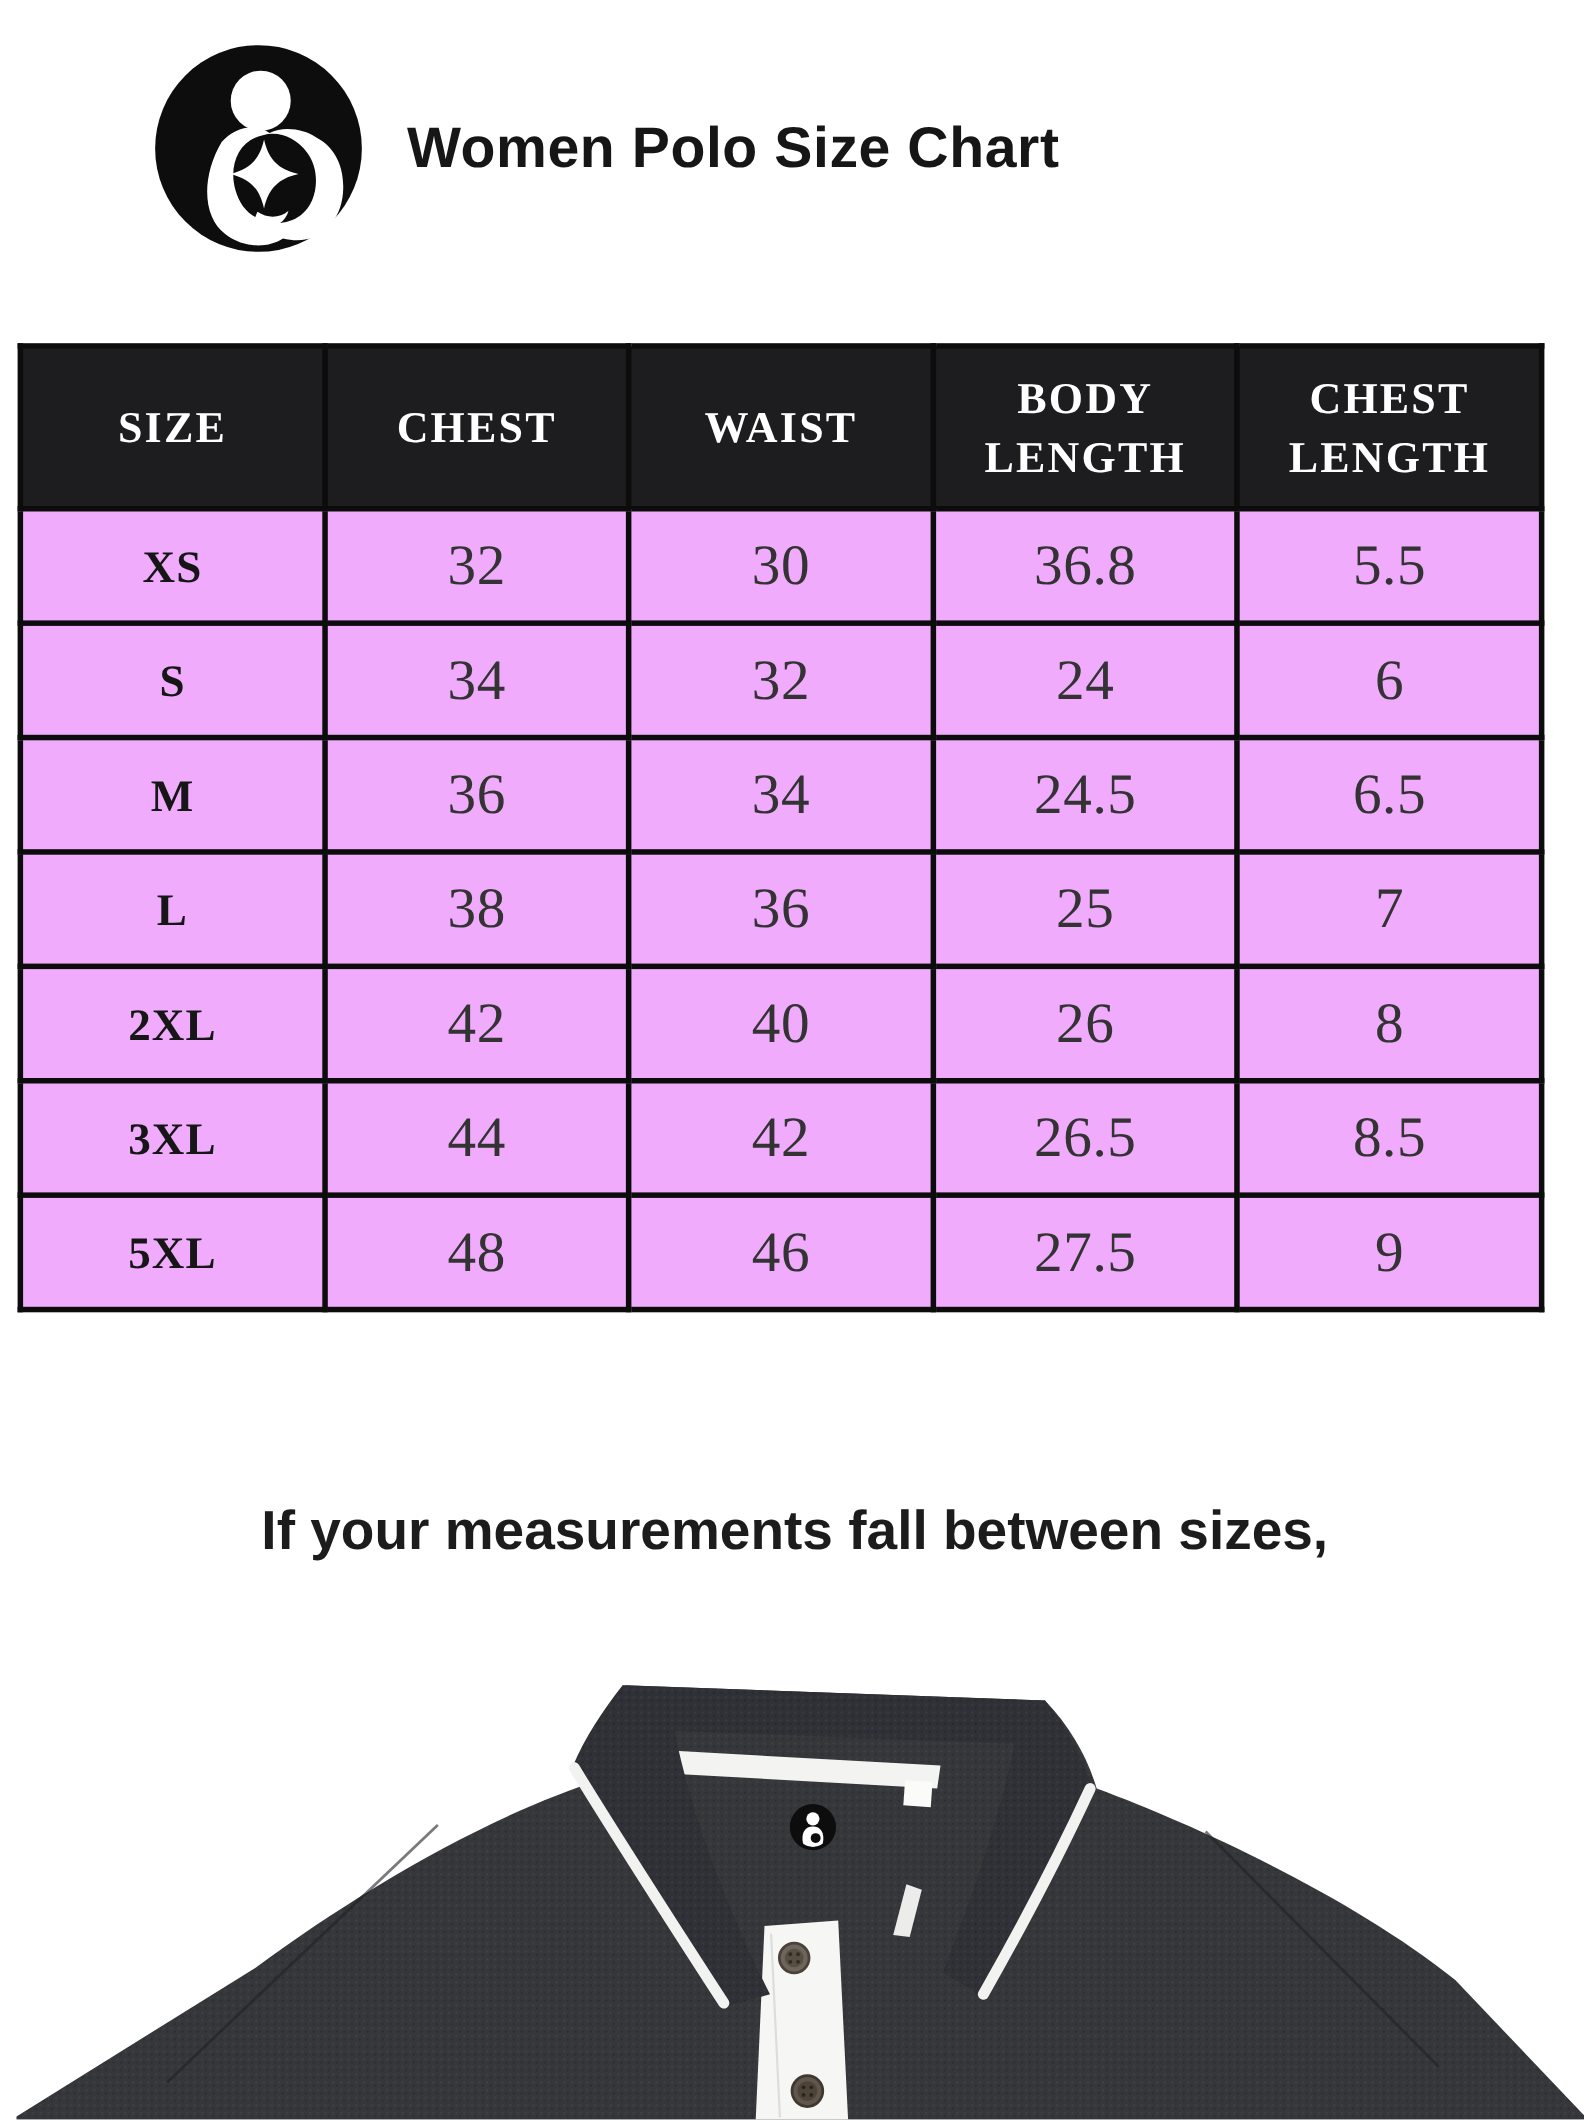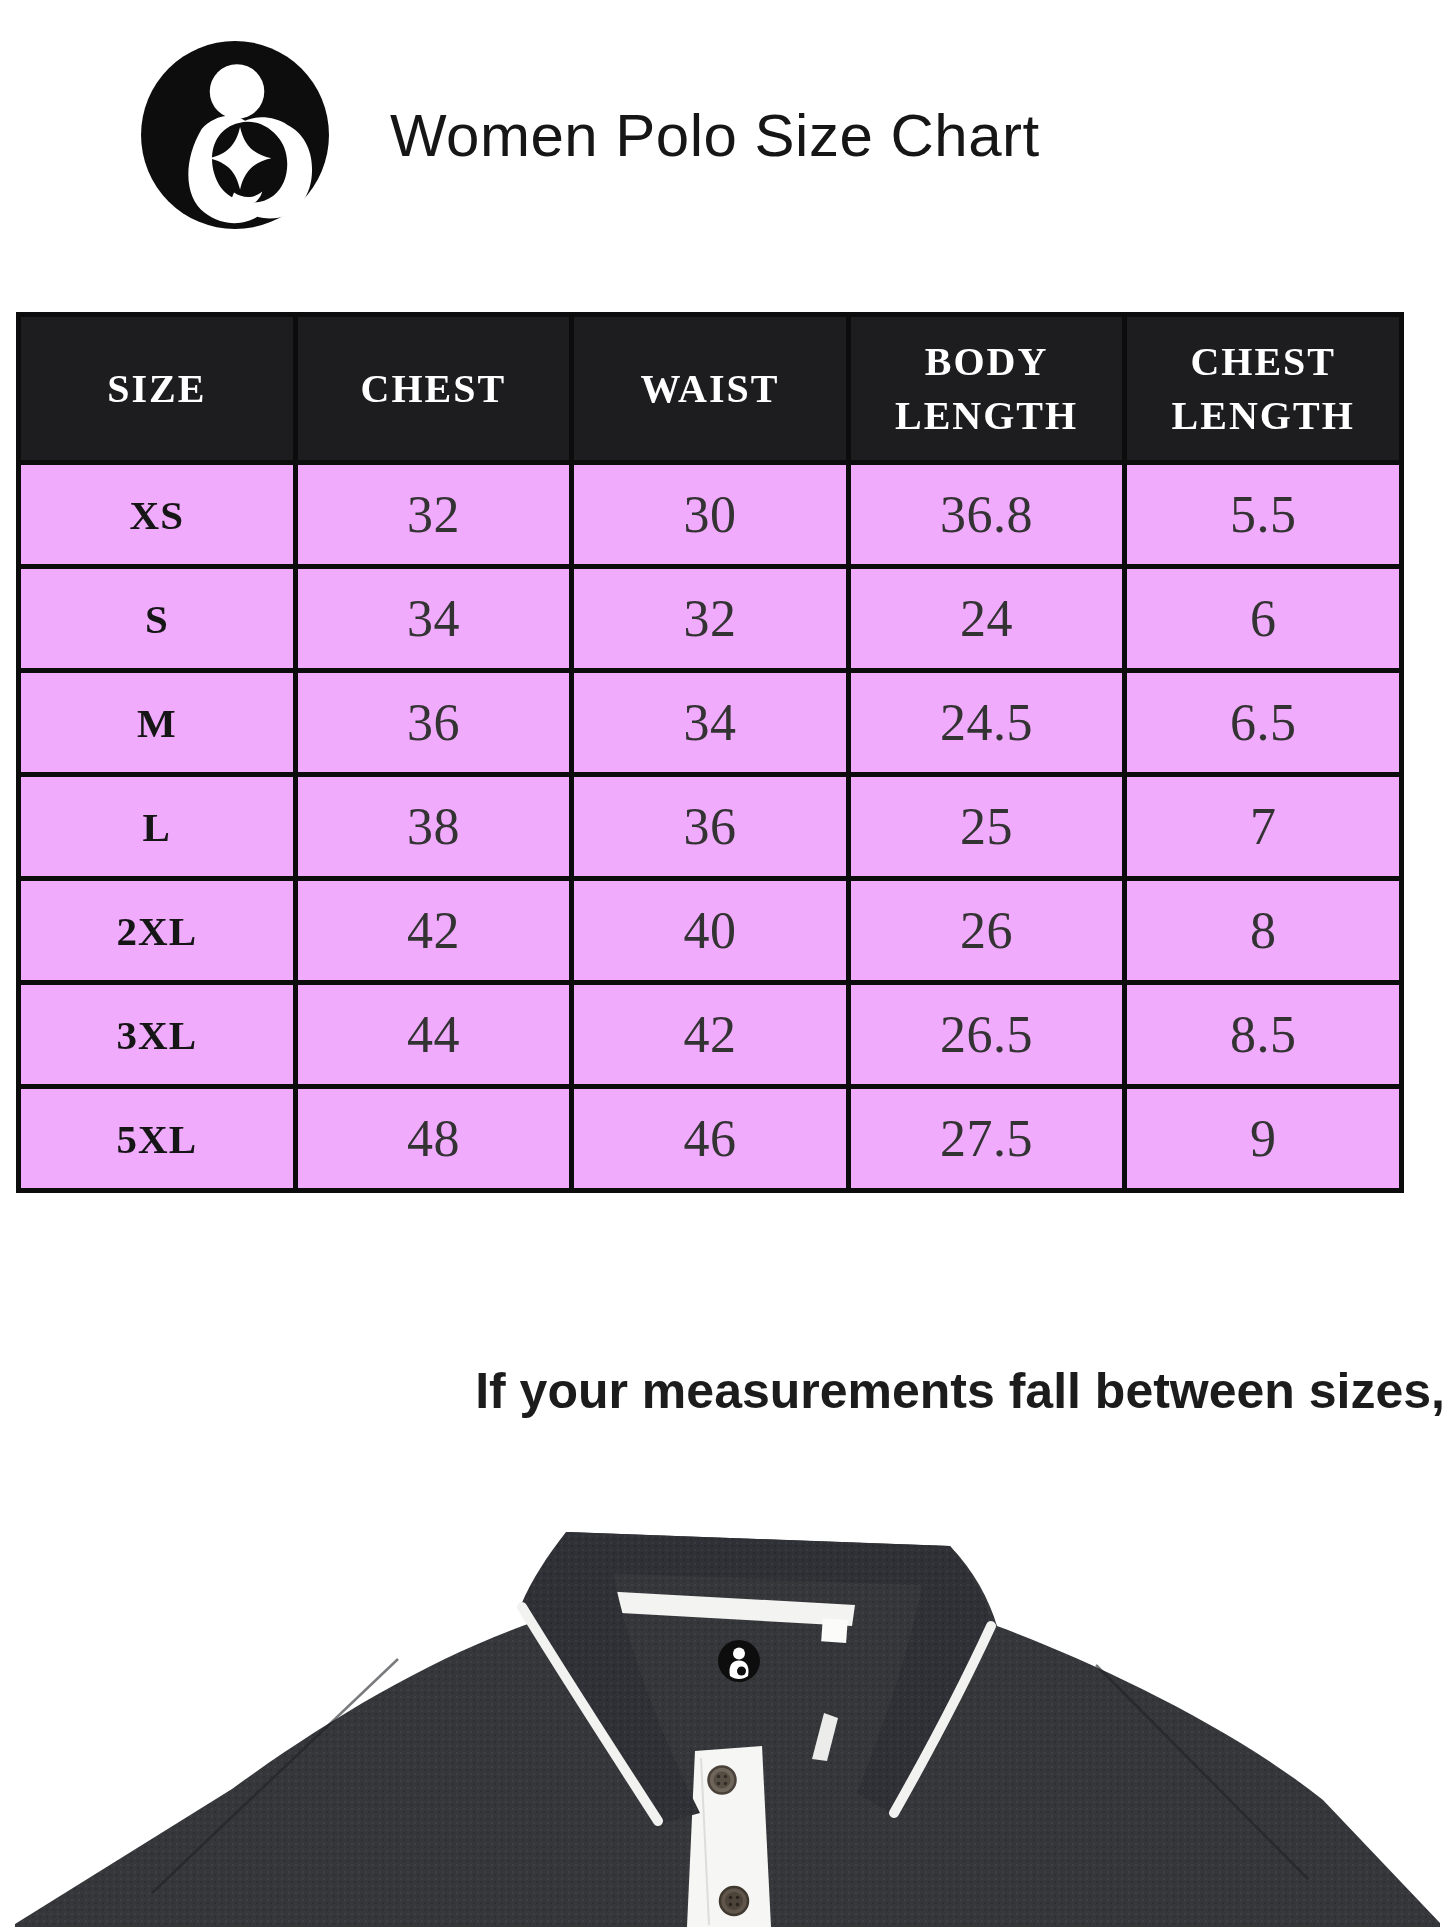--- a/index.html
+++ b/index.html
@@ -3,37 +3,37 @@
 <meta charset="utf-8">
 <style>
   * { margin:0; padding:0; box-sizing:border-box; }
   html,body { width:1445px; height:1927px; background:#ffffff; overflow:hidden;
               font-family:"Liberation Sans", sans-serif; position:relative; }
 
   
   .brand-header { position:absolute; top:38px; left:138px; display:flex;
                   align-items:center; gap:38px; }
   .brand-logo { width:194px; height:194px; flex:0 0 auto; }
-  .page-title { font-size:60px; font-weight:normal; color:#161616; letter-spacing:0.5px;
-                white-space:nowrap;margin-left:20px; }
+  .page-title { font-size:52px; font-weight:bold; color:#161616; letter-spacing:0.5px;
+                white-space:nowrap; }
 
   
   .size-table-wrap { position:absolute; top:312px; left:16px; width:1388px;font-family:Liberation Serif, serif; }
   table.size-table { width:100%; border-collapse:collapse; table-layout:fixed; }
   .size-table th, .size-table td { border:5px solid #0c0c0c; text-align:center;
                                    vertical-align:middle; }
   .size-table thead tr { height:148px; }
   .size-table th { background:#1d1d1f; color:#ffffff; font-size:40px; font-weight:bold;
                    letter-spacing:2px; line-height:1.35; padding:0 28px; }
   .size-table tbody tr { height:104px; background:#f0abfc; }
   .size-table td { font-size:52px; font-weight:normal; color:#333333; letter-spacing:0.5px; }
   .size-table td.size-col { font-size:41px; font-weight:bold; color:#161616; letter-spacing:1px; }
 
   
-  .fit-note { position:absolute; top:1354px; left:0; width:100%; text-align:right;
+  .fit-note { position:absolute; top:1354px; left:0; width:100%; text-align:center;
               font-size:50px; font-weight:bold; color:#1c1c1c; line-height:1.5; }
 
   
   .product-figure { position:absolute; left:0; bottom:0; width:1445px; height:400px; }
   .product-figure svg { display:block; width:1445px; height:400px; }
 </style>
 </head>
 <body>
 
 <div class="brand-header">

